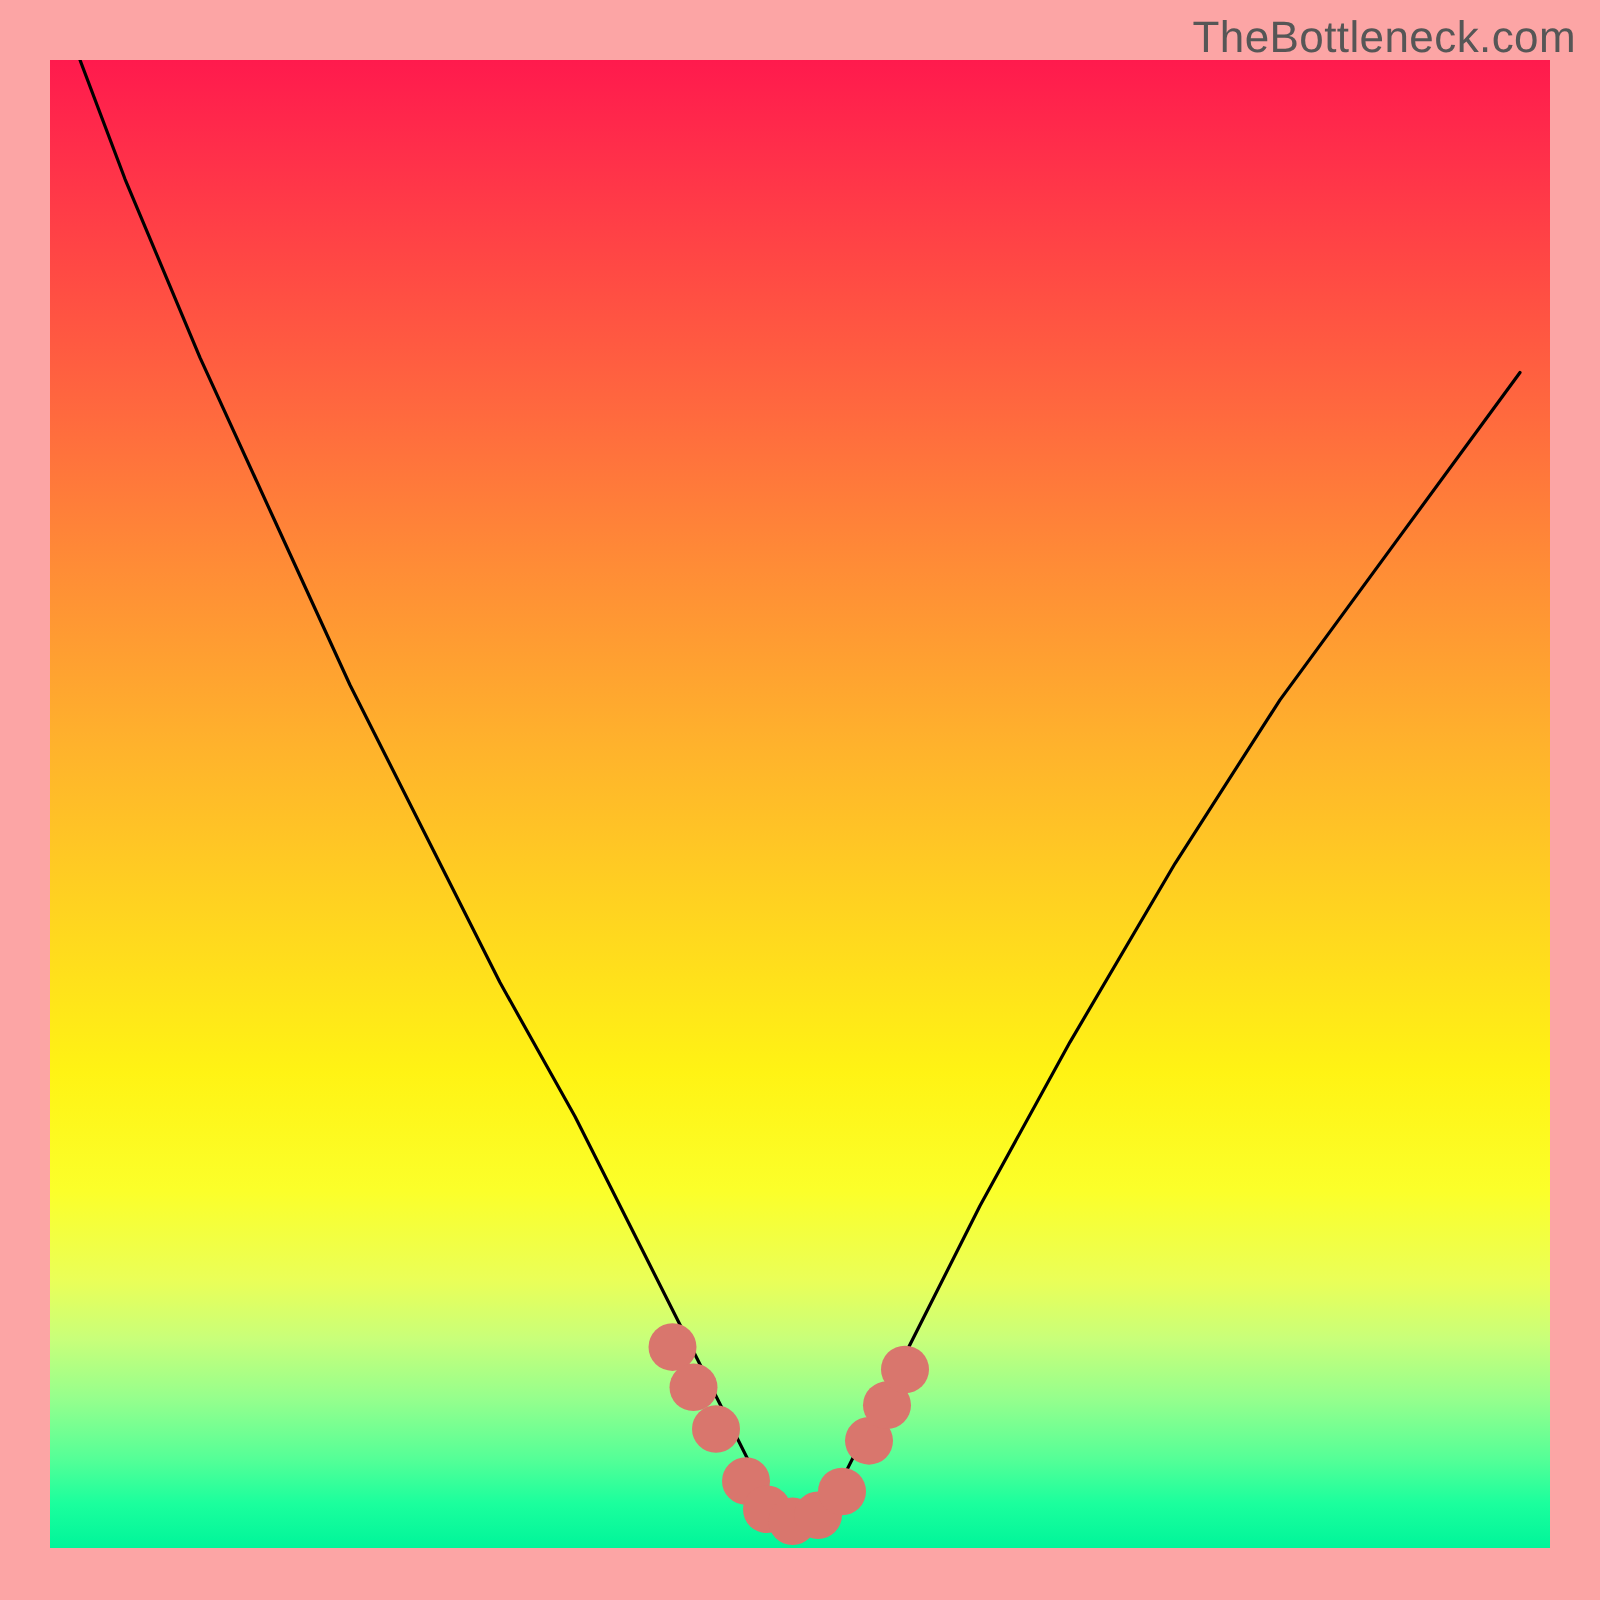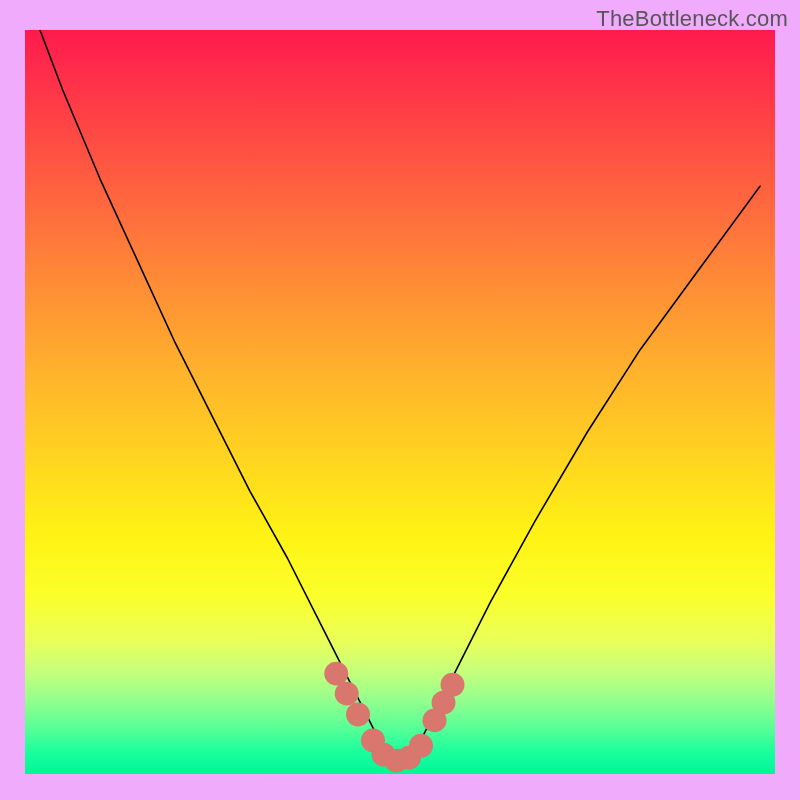--- a/index.html
+++ b/index.html
@@ -1,21 +1,21 @@
 <!DOCTYPE html>
 <html><head>
 <meta charset="utf-8">
 <style>
   * { margin: 0; padding: 0; box-sizing: border-box; }
   html, body { width: 800px; height: 800px; background: #000; overflow: hidden; }
   .frame {
     position: relative;
     width: 800px;
     height: 800px;
-    background: #f0abfc;
+    background: #fca5a5;
   }
   .watermark {
     position: absolute;
     top: 6px;
     right: 12px;
     font-family: Arial, Helvetica, sans-serif;
     font-size: 22px;
     color: #565656;
     letter-spacing: 0.2px;
     user-select: none;

